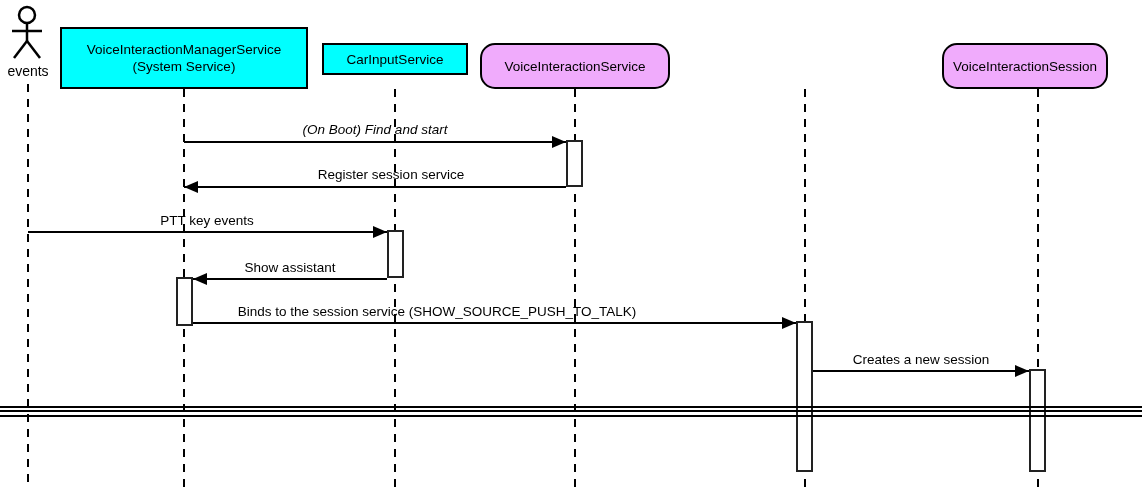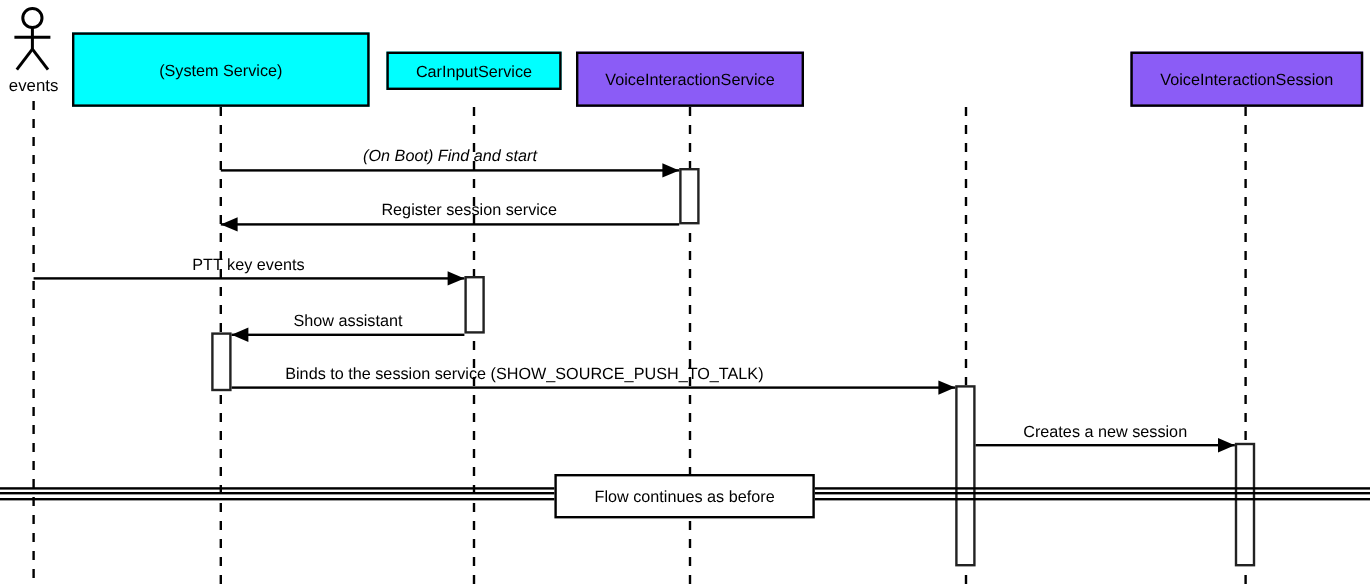--- a/index.html
+++ b/index.html
@@ -18,21 +18,21 @@
   }
   .pbox{
     position:absolute;
     border:2.5px solid #000;
     box-sizing:border-box;
     display:flex;flex-direction:column;align-items:center;justify-content:center;
     font-size:13.5px;line-height:17px;text-align:center;
     z-index:5;
   }
   .pbox.cyan{background:#00ffff;}
-  .pbox.green{background:#8b5cf6;}
+  .pbox.green{background:#f0abfc;border-radius:15px;}
   .bar{
     position:absolute;
     width:17px;
     background:#fff;
     border:2px solid #222;
     box-sizing:border-box;
     z-index:4;
   }
   .msg-line{
     position:absolute;height:2px;background:#000;z-index:6;
@@ -82,29 +82,30 @@
   <svg class="actor-figure" width="44" height="58" viewBox="0 0 44 58">
     <circle cx="21" cy="11" r="8" fill="none" stroke="#000" stroke-width="2.5"></circle>
     <line x1="21" y1="19" x2="21" y2="37" stroke="#000" stroke-width="2.5"></line>
     <line x1="6" y1="27" x2="36" y2="27" stroke="#000" stroke-width="2.5"></line>
     <line x1="21" y1="37" x2="8" y2="54" stroke="#000" stroke-width="2.5"></line>
     <line x1="21" y1="37" x2="34" y2="54" stroke="#000" stroke-width="2.5"></line>
   </svg>
   <div class="actor-label">events</div>
 
   <div class="pbox cyan" style="left:60px;top:27px;width:248px;height:62px;">
+    <div>VoiceInteractionManagerService</div>
     <div>(System Service)</div>
   </div>
   <div class="pbox cyan" style="left:322px;top:43px;width:146px;height:32px;">
     <div>CarInputService</div>
   </div>
   <div class="pbox green" style="left:480px;top:43px;width:190px;height:46px;">
     <div>VoiceInteractionService</div>
   </div>
-  <div class="pbox green" style="left:942px;top:43px;width:194px;height:46px;align-items:center;">
+  <div class="pbox green" style="left:942px;top:43px;width:166px;height:46px;align-items:center;">
     <div>VoiceInteractionSession</div>
   </div>
 
   <div class="divider-line" style="top:406px;height:2px;"></div>
   <div class="divider-line" style="top:410px;height:2px;"></div>
   <div class="divider-line" style="top:415px;height:2px;"></div>
 
   <div class="bar" style="left:566px;top:140px;height:47px;"></div>
   <div class="bar" style="left:387px;top:230px;height:48px;"></div>
   <div class="bar" style="left:176px;top:277px;height:49px;"></div>
@@ -128,17 +129,14 @@
   <div class="arrow-l" style="left:193px;top:273px;"></div>
 
   <div class="msg-label" style="left:437px;top:304px;">Binds to the session service (SHOW_SOURCE_PUSH_TO_TALK)</div>
   <div class="msg-line" style="left:193px;top:322px;width:603px;"></div>
   <div class="arrow-r" style="left:782px;top:317px;"></div>
 
   <div class="msg-label" style="left:921px;top:352px;">Creates a new session</div>
   <div class="msg-line" style="left:813px;top:370px;width:216px;"></div>
   <div class="arrow-r" style="left:1015px;top:365px;"></div>
 
-  <div class="divider-box">
-    <span>Flow continues as before</span>
-  </div>
 
 </div>
 
 </body></html>

